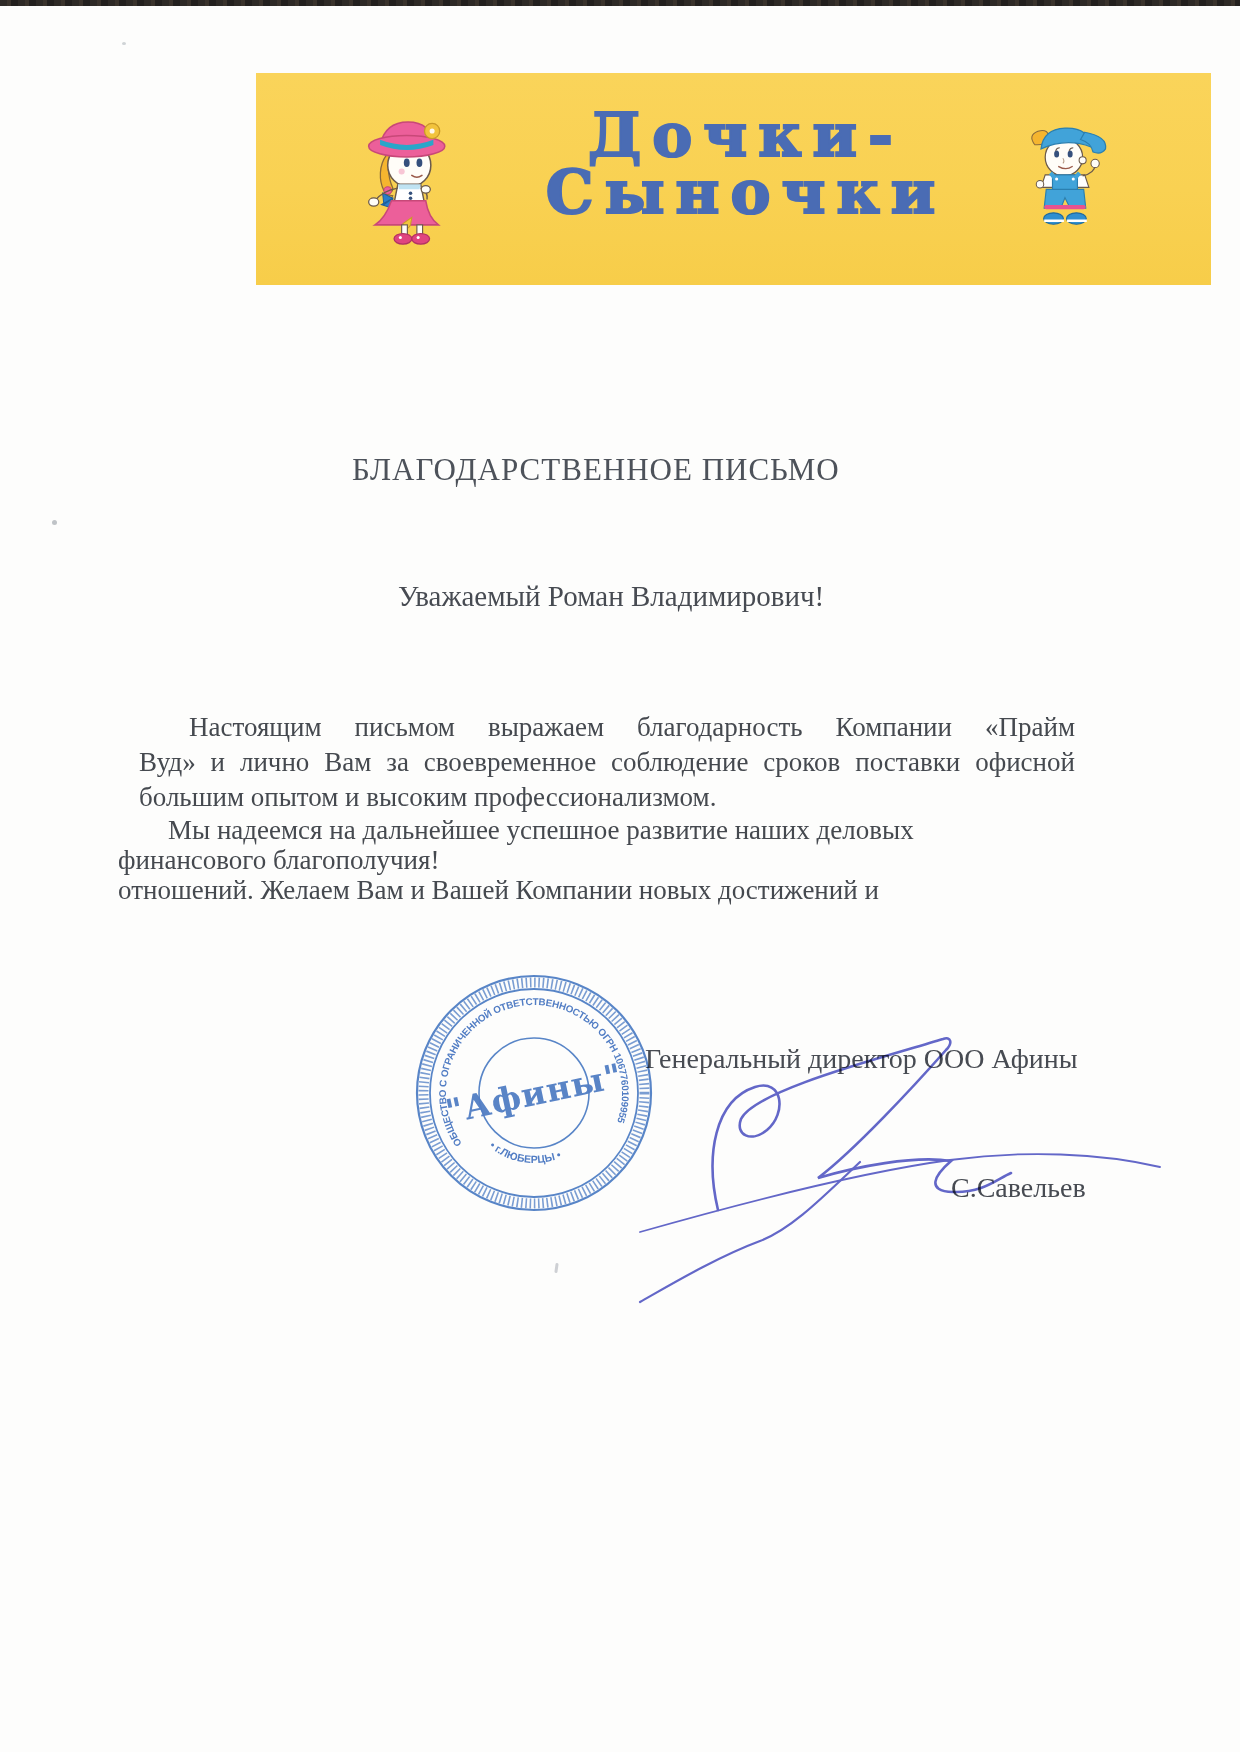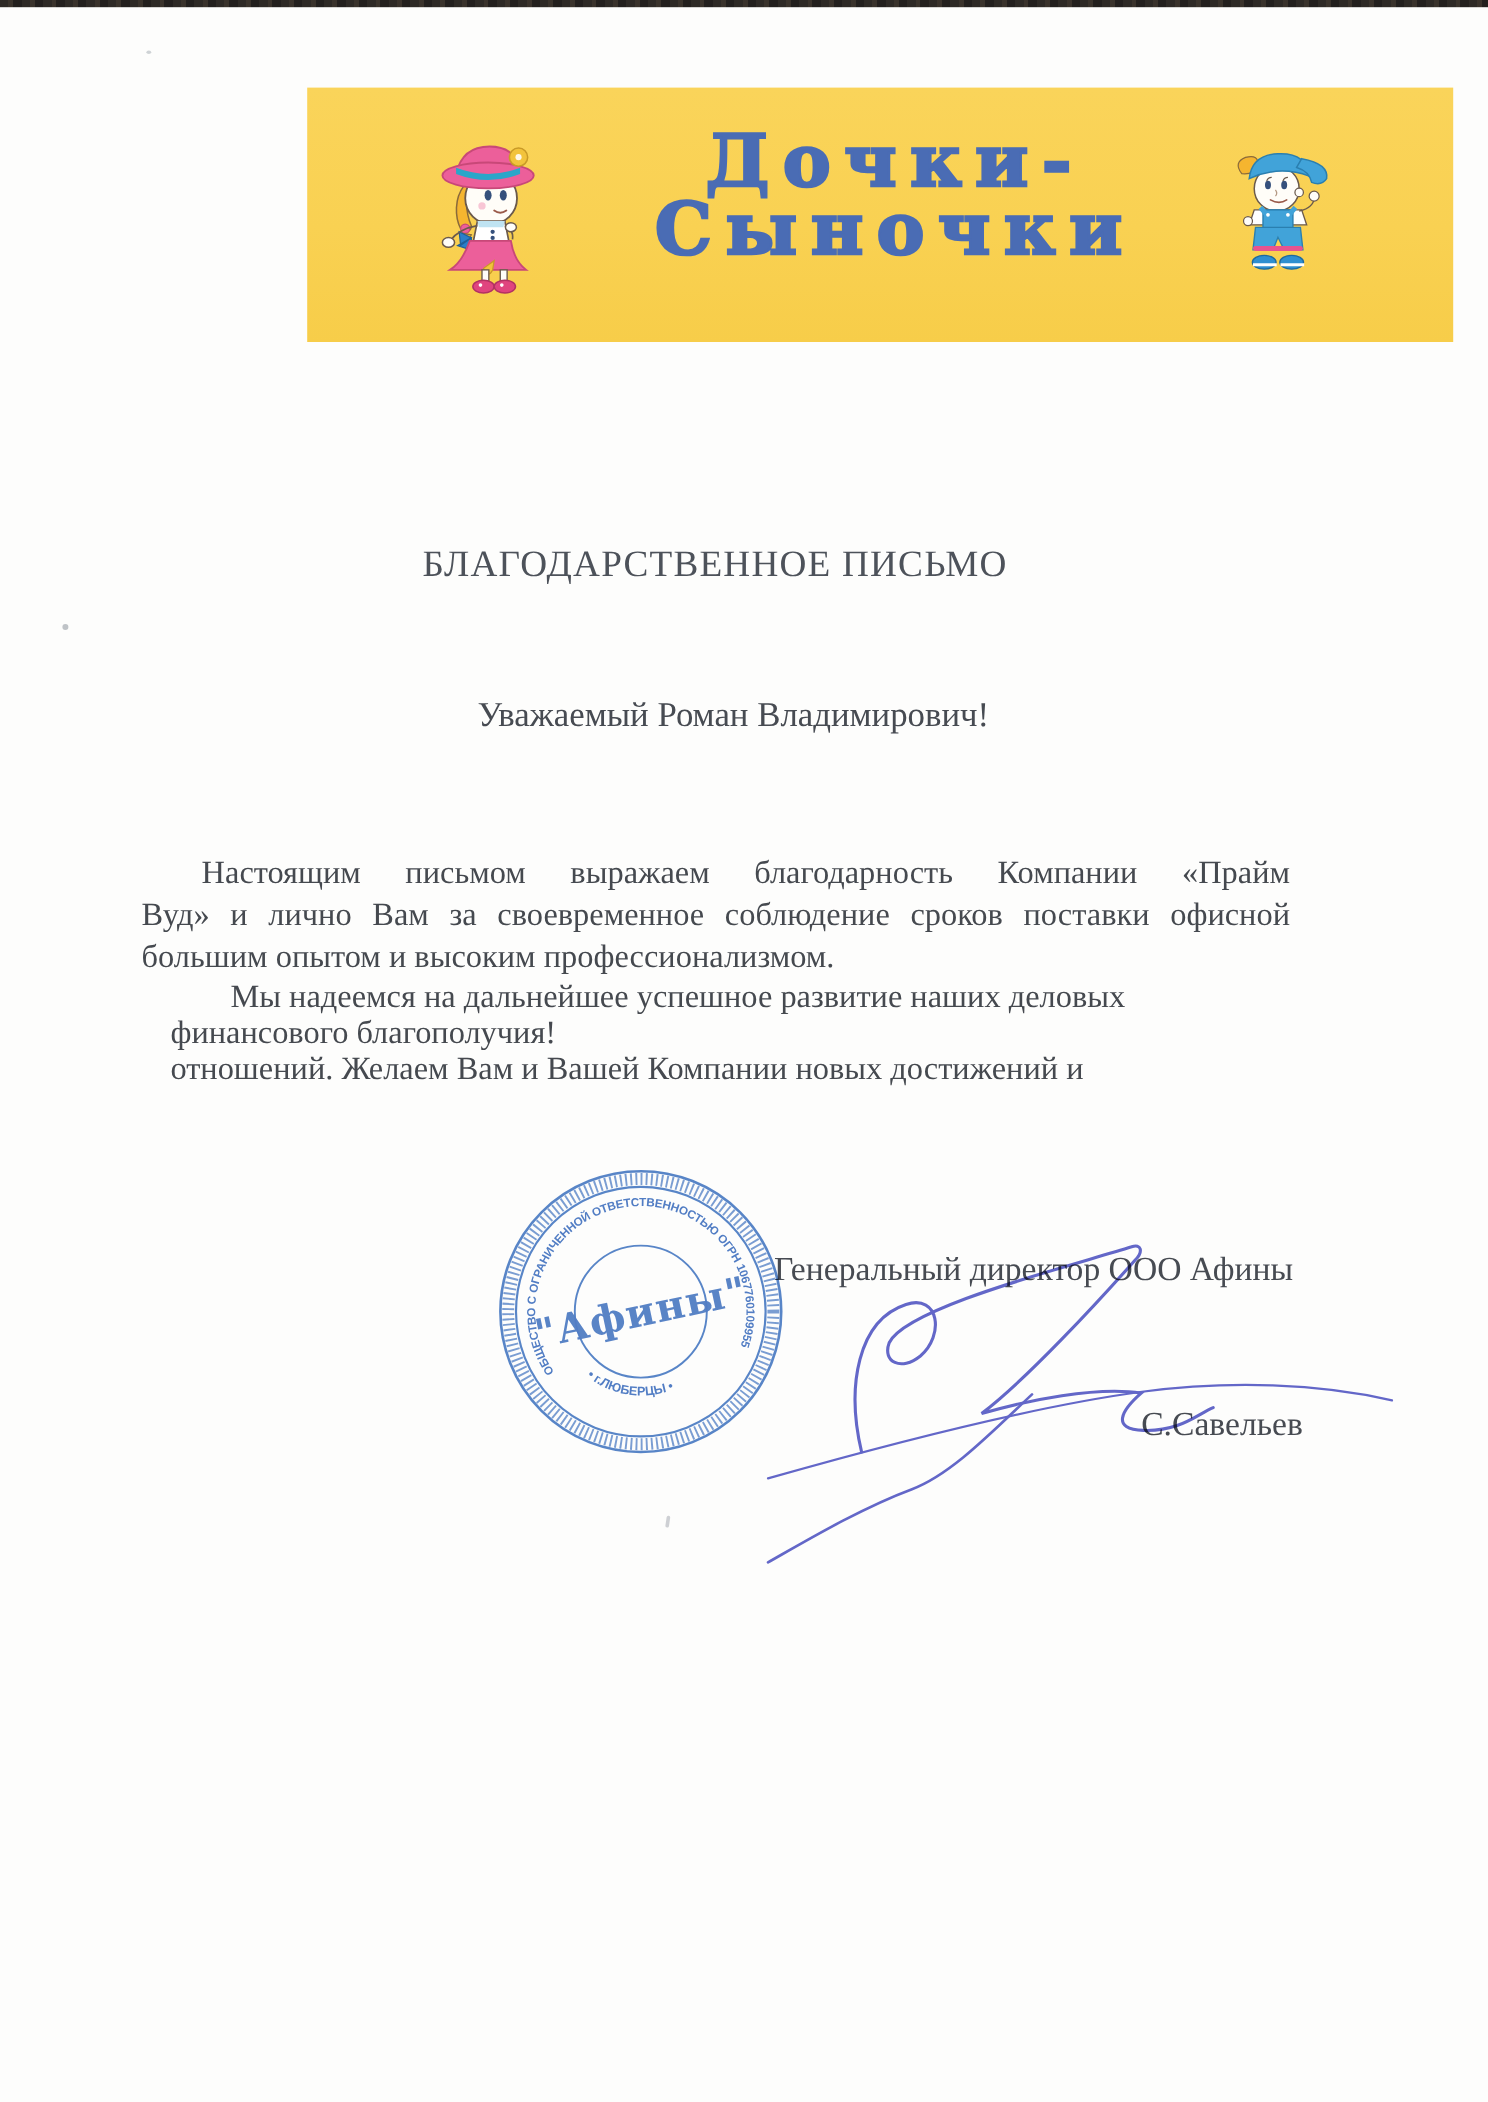--- a/index.html
+++ b/index.html
@@ -15,22 +15,22 @@
       color:#4a6cb4;font-family:"DejaVu Serif", serif;font-weight:bold;
       font-size:60px;line-height:57px;letter-spacing:11px;
       -webkit-text-stroke:2.2px #4a6cb4;}
   .mascot{position:absolute;}
   .mascot.girl{left:86px;top:44px;width:132px;height:132px;}
   .mascot.boy{left:758px;top:40px;width:104px;height:130px;}
   
   .title{position:absolute;left:352px;top:452px;font-size:31px;letter-spacing:1px;color:#4d525a;white-space:nowrap;}
   .greeting{position:absolute;left:398px;top:580px;font-size:29px;white-space:nowrap;}
   .bodytext{position:absolute;left:118px;top:710px;width:957px;font-size:27px;color:#45494f;}
-  .p1 .bline{height:35px;line-height:35px;}
-  .p2 .bline{height:30px;line-height:30px;margin-left:24px;}
+  .p1 .bline{height:35px;line-height:35px;margin-left:21px;}
+  .p2 .bline{height:30px;line-height:30px;}
   .jl{text-align:justify;text-align-last:justify;}
   .ind{text-indent:50px;}
   .sig-title{position:absolute;left:645px;top:1043px;font-size:28px;white-space:nowrap;}
   .sig-name{position:absolute;left:951px;top:1172px;font-size:28px;white-space:nowrap;}
   
   .stamp{position:absolute;left:394px;top:953px;width:280px;height:280px;
       mix-blend-mode:multiply;opacity:.92;}
   .signature{position:absolute;left:555px;top:995px;width:660px;height:340px;
       mix-blend-mode:multiply;}
   

